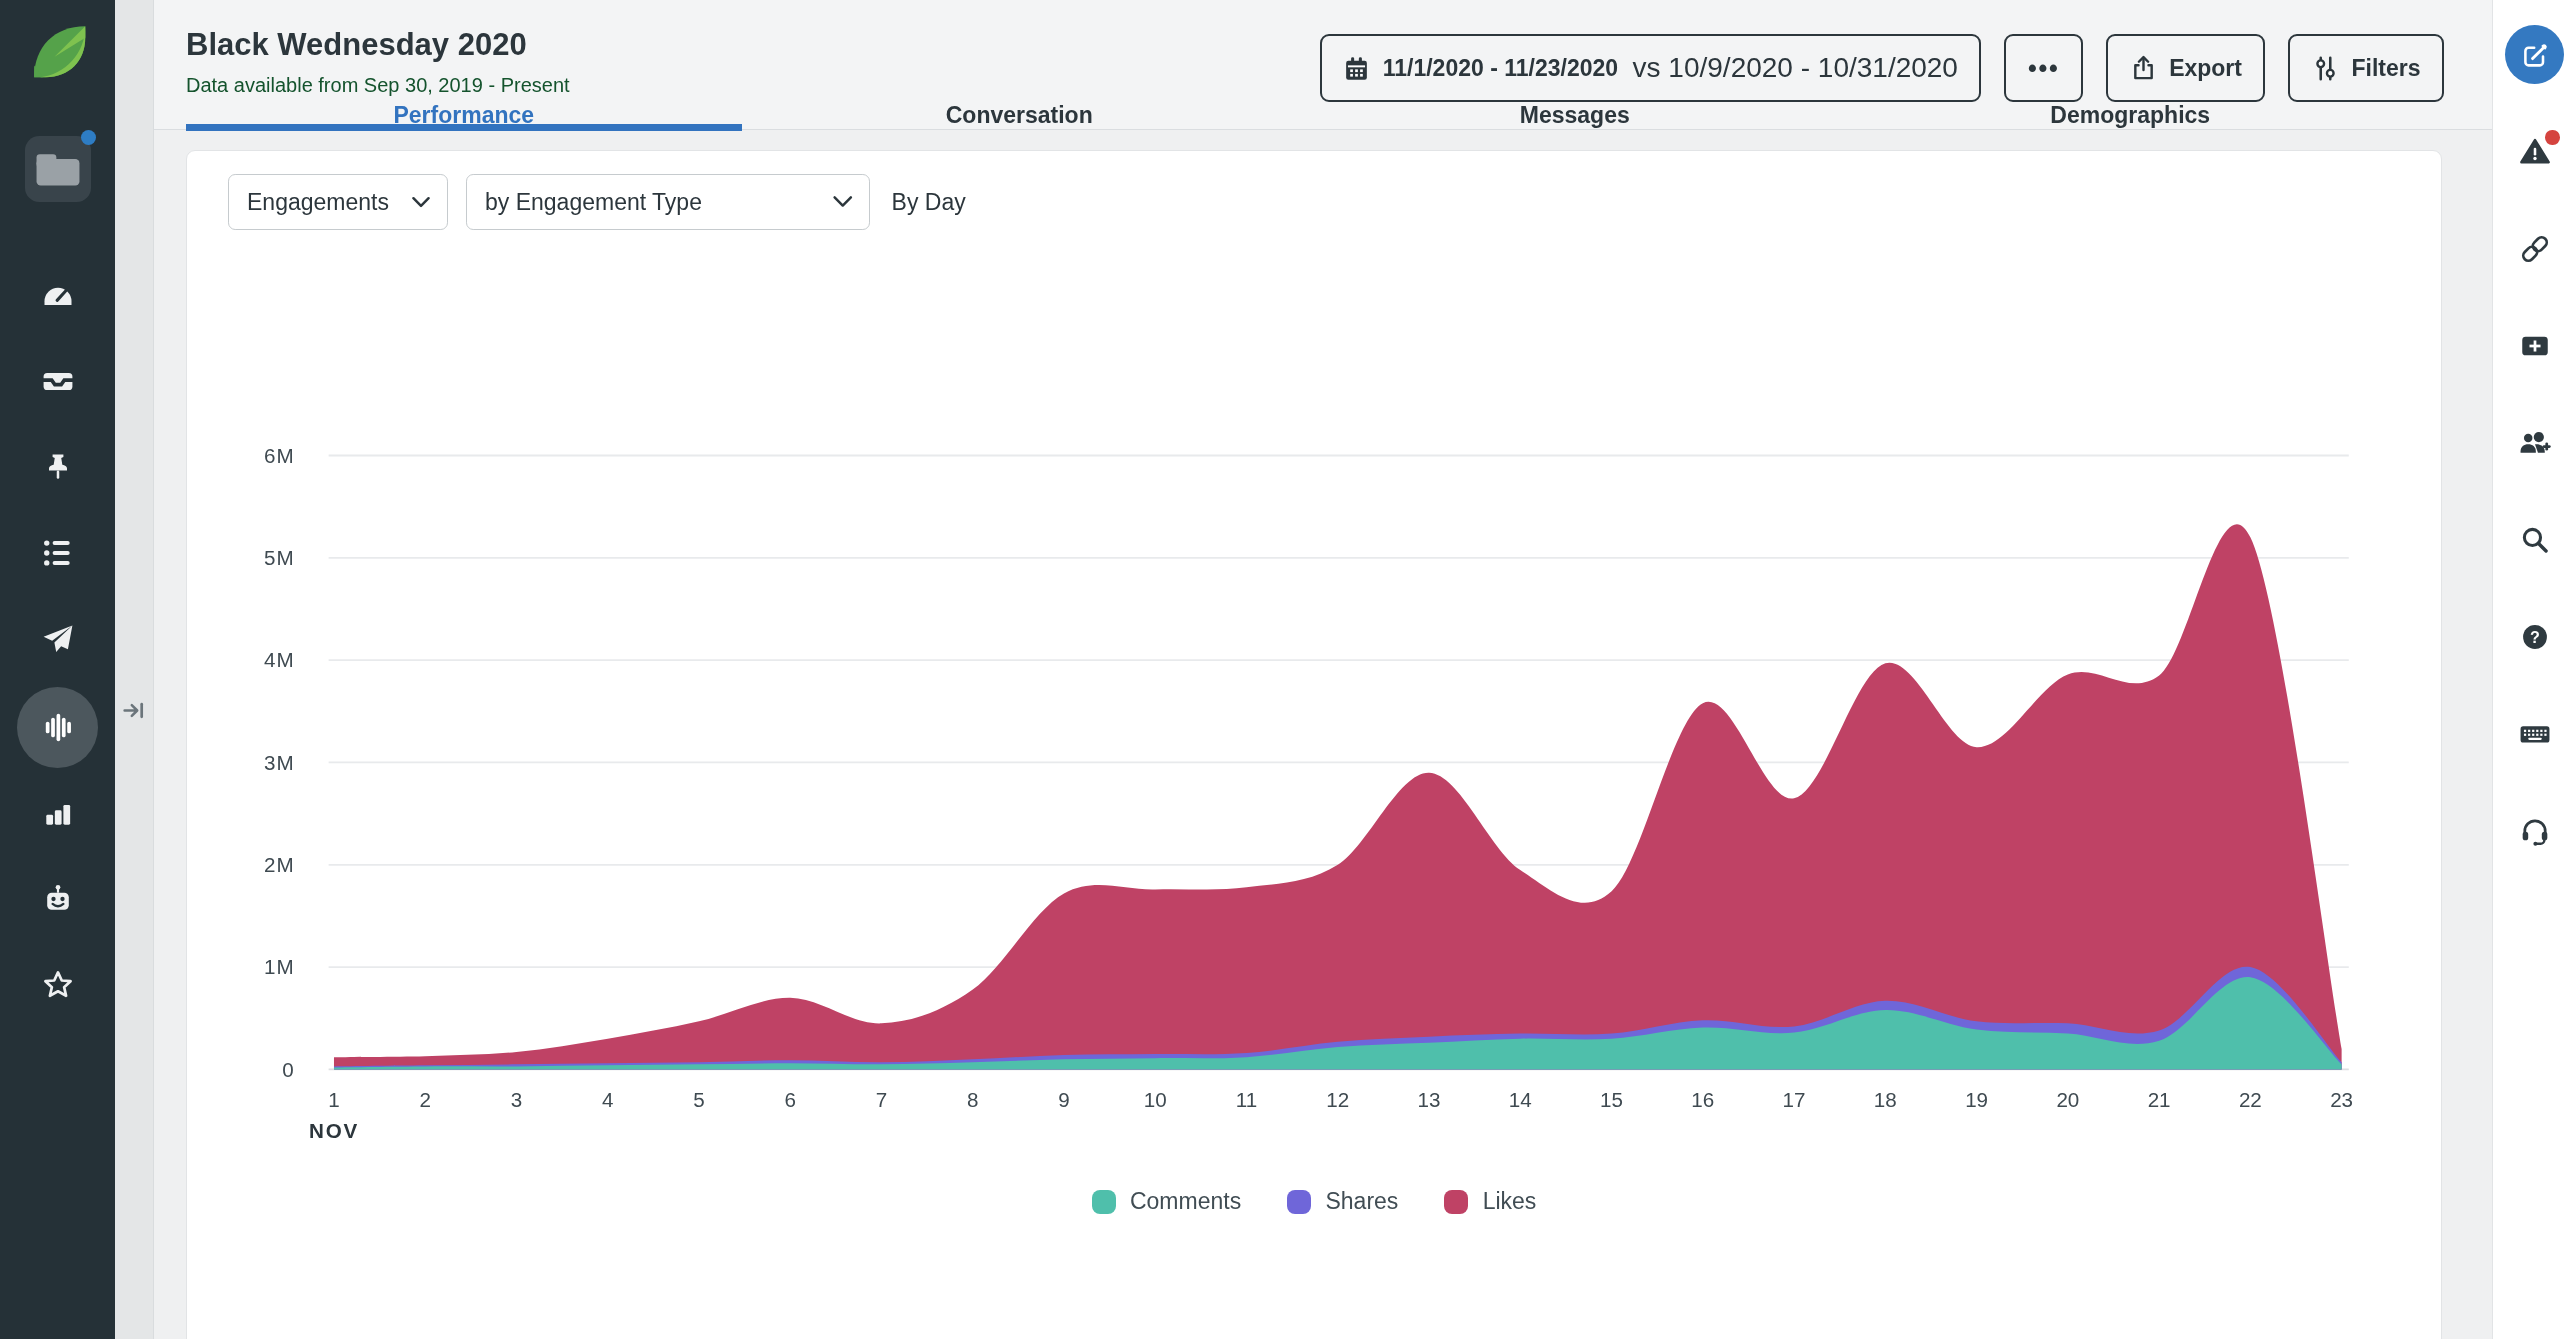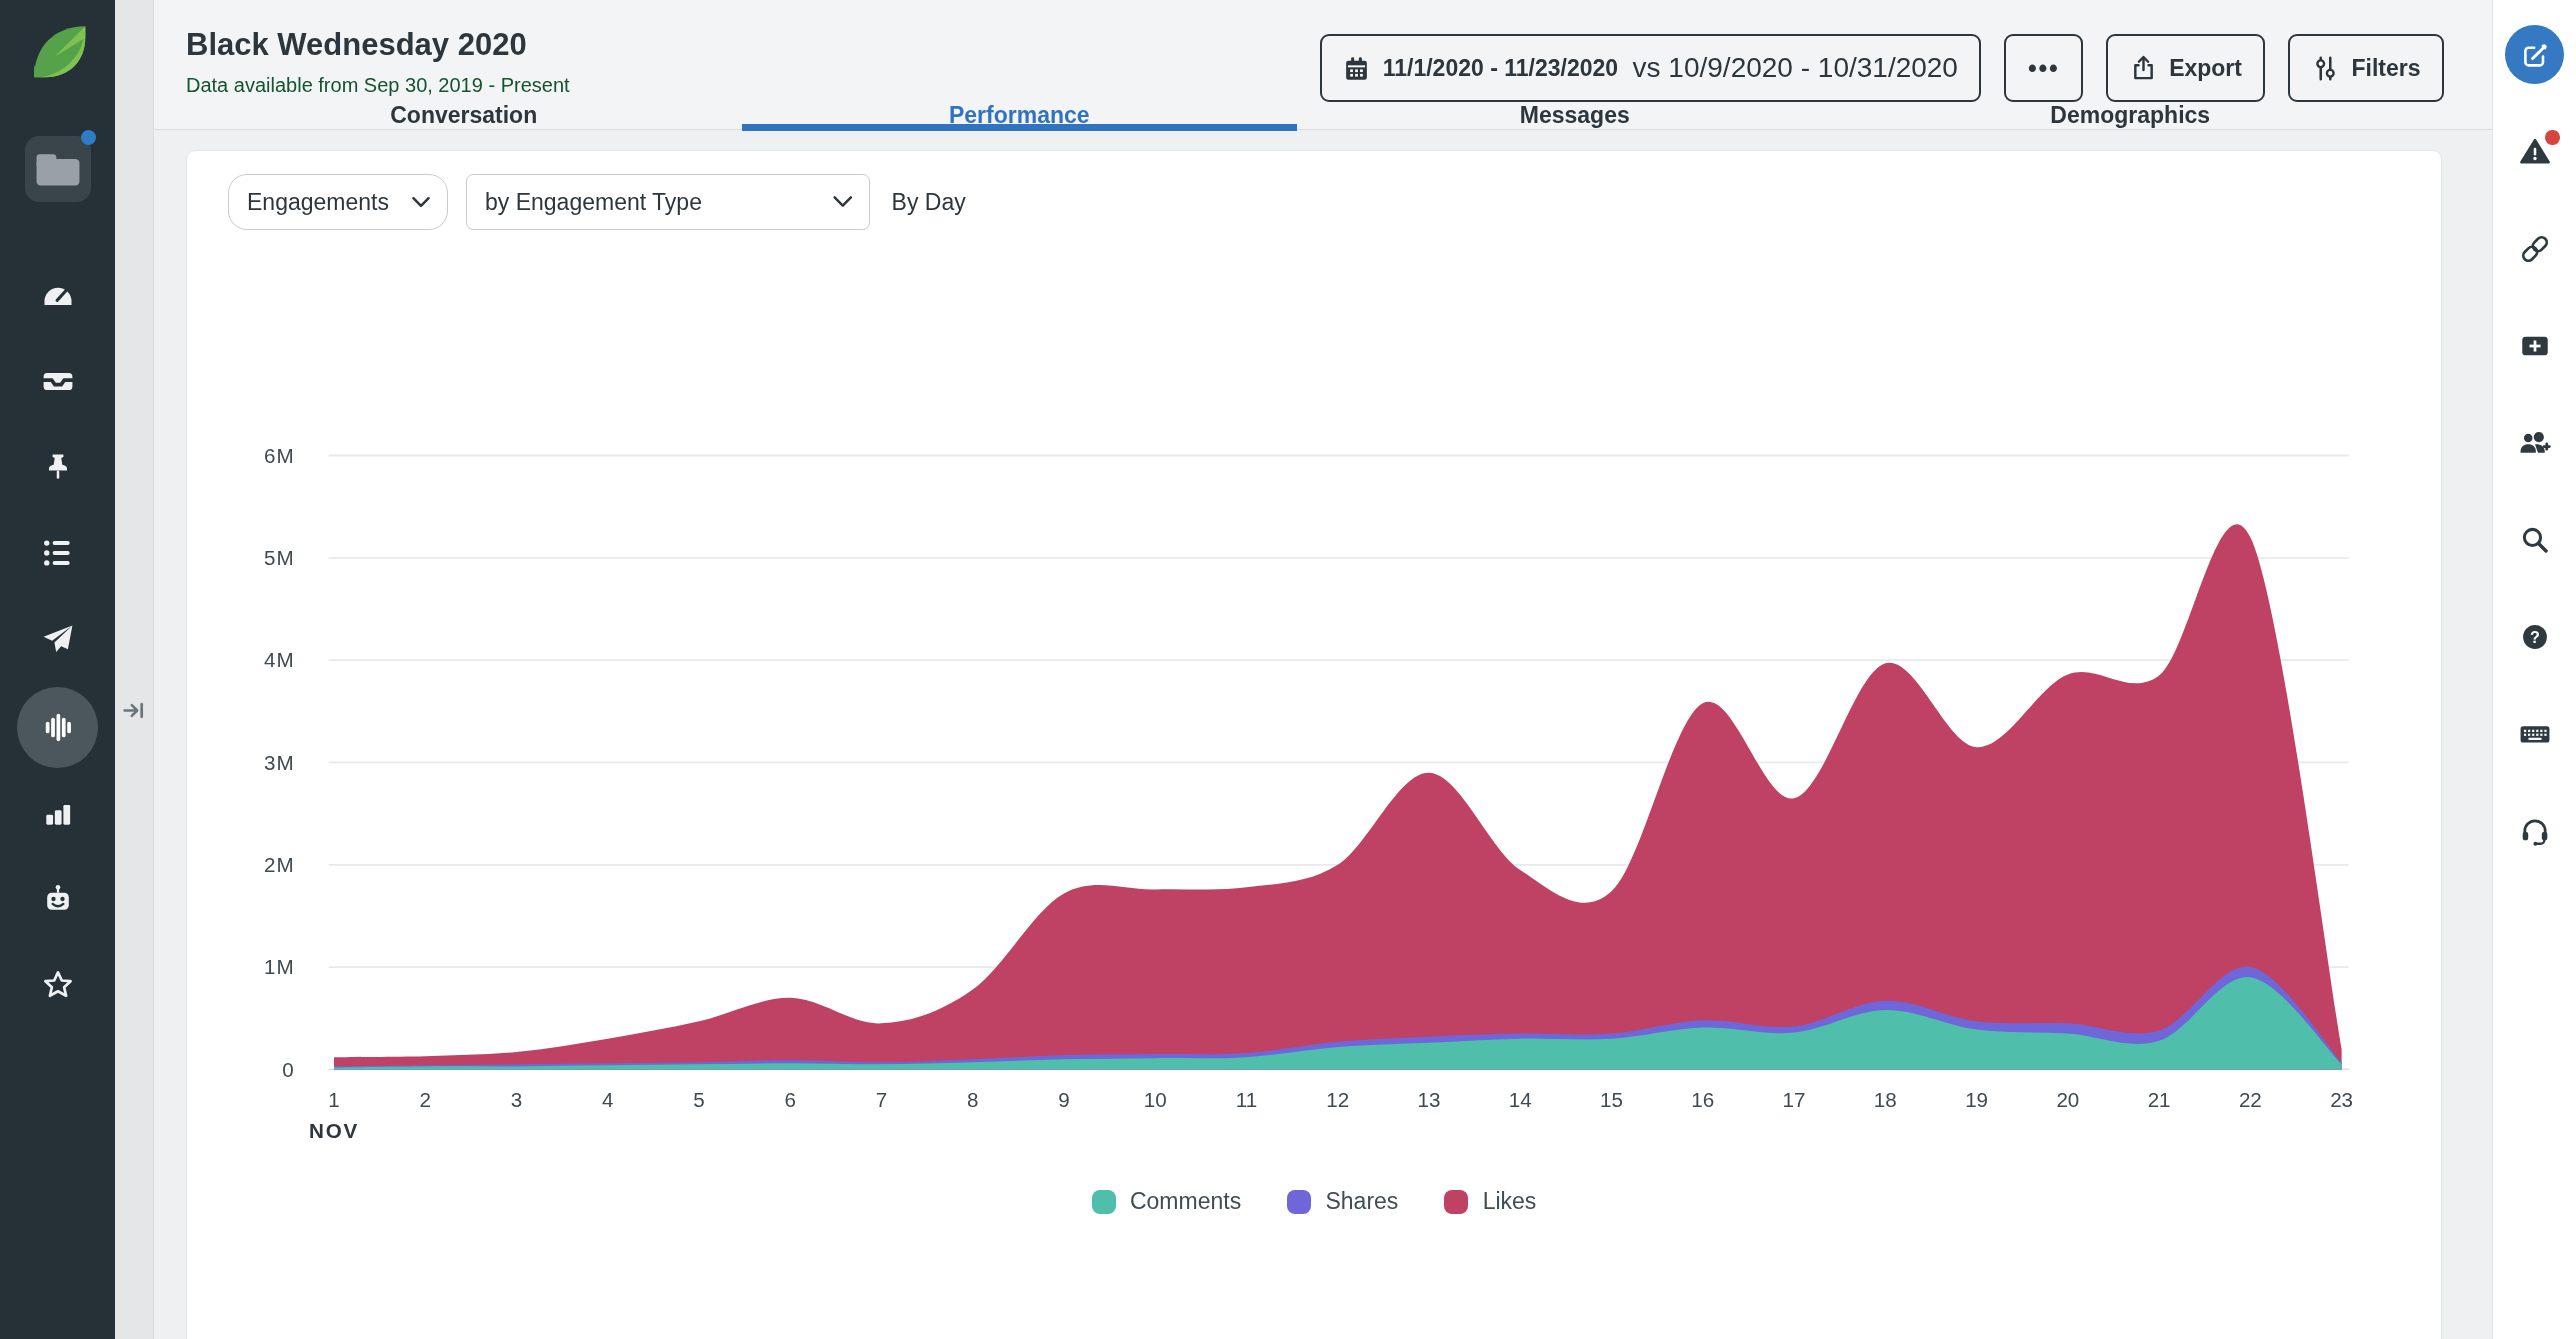--- a/index.html
+++ b/index.html
@@ -40,21 +40,21 @@
   .tab.active::after { content:""; position:absolute; left:0; right:0; bottom:-1.8px; height:7.2px; background:#3273bf; }
 
   
   .content { flex:1; padding:20px 50px 0 32px; background:#eff0f1; }
   .card { background:#fff; border:0.9px solid #e2e4e6; border-radius:9px; height:1255px; position:relative; }
   .card-head { padding:23px 41px 20px; border-bottom:1.8px solid #e8eaec; }
   .card-title { font-size:28px; font-weight:bold; color:#2c363c; }
   .card-desc { margin-top:8px; font-size:21.5px; color:#414d54; }
   .controls { display:flex; align-items:center; gap:18px; padding:23px 41px 25px; }
   .select { height:56px; border:1.8px solid #c6cbce; border-radius:7.2px; background:#fff; display:flex; align-items:center; justify-content:space-between; gap:16px; padding:0 16px 0 18px; font-size:23px; color:#2c363c; cursor:pointer; }
-  .select.w1 { width:220px;border-radius:19px; } .select.w2 { width:404px; }
+  .select.w1 { width:220px; } .select.w2 { width:404px; }
   .by-day { font-size:23px; color:#2c363c; margin-left:3.6px; }
 
   .chart-wrap { position:absolute; left:0; right:0; top:212px; height:887px; }
   .chart-wrap svg.plot { position:absolute; left:0; top:0; }
   .legend { position:absolute; top:825px; left:0; right:0; display:flex; justify-content:center; gap:46px; }
   .legend-item { display:flex; align-items:center; gap:14.3px; font-size:23px; color:#414d54; cursor:pointer; }
   .chip { width:24px; height:24px; border-radius:8px; display:inline-block; }
 
   
   .right-rail { width:84px; background:#fff; border-left:0.9px solid #e2e4e6; display:flex; flex-direction:column; align-items:center; flex-shrink:0; }
@@ -198,25 +198,25 @@
             <path d="M11 3.5 v27 M23 3.5 v27" stroke="#2c363c" stroke-width="3.2" stroke-linecap="round"></path>
             <circle cx="11" cy="11" r="4.2" fill="#fff" stroke="#2c363c" stroke-width="3"></circle>
             <circle cx="23" cy="23" r="4.2" fill="#fff" stroke="#2c363c" stroke-width="3"></circle>
           </svg>
           <span>Filters</span>
         </button>
       </div>
     </header>
 
     <nav class="tab-bar" id="tab-bar">
+        <div class="tab active">
+          <span>Performance</span>
+        </div>
         <div class="tab">
           <span>Conversation</span>
-        </div>
-        <div class="tab active">
-          <span>Performance</span>
         </div>
         <div class="tab">
           <span>Messages</span>
         </div>
         <div class="tab">
           <span>Demographics</span>
         </div>
       </nav>
 
     <section class="content">

